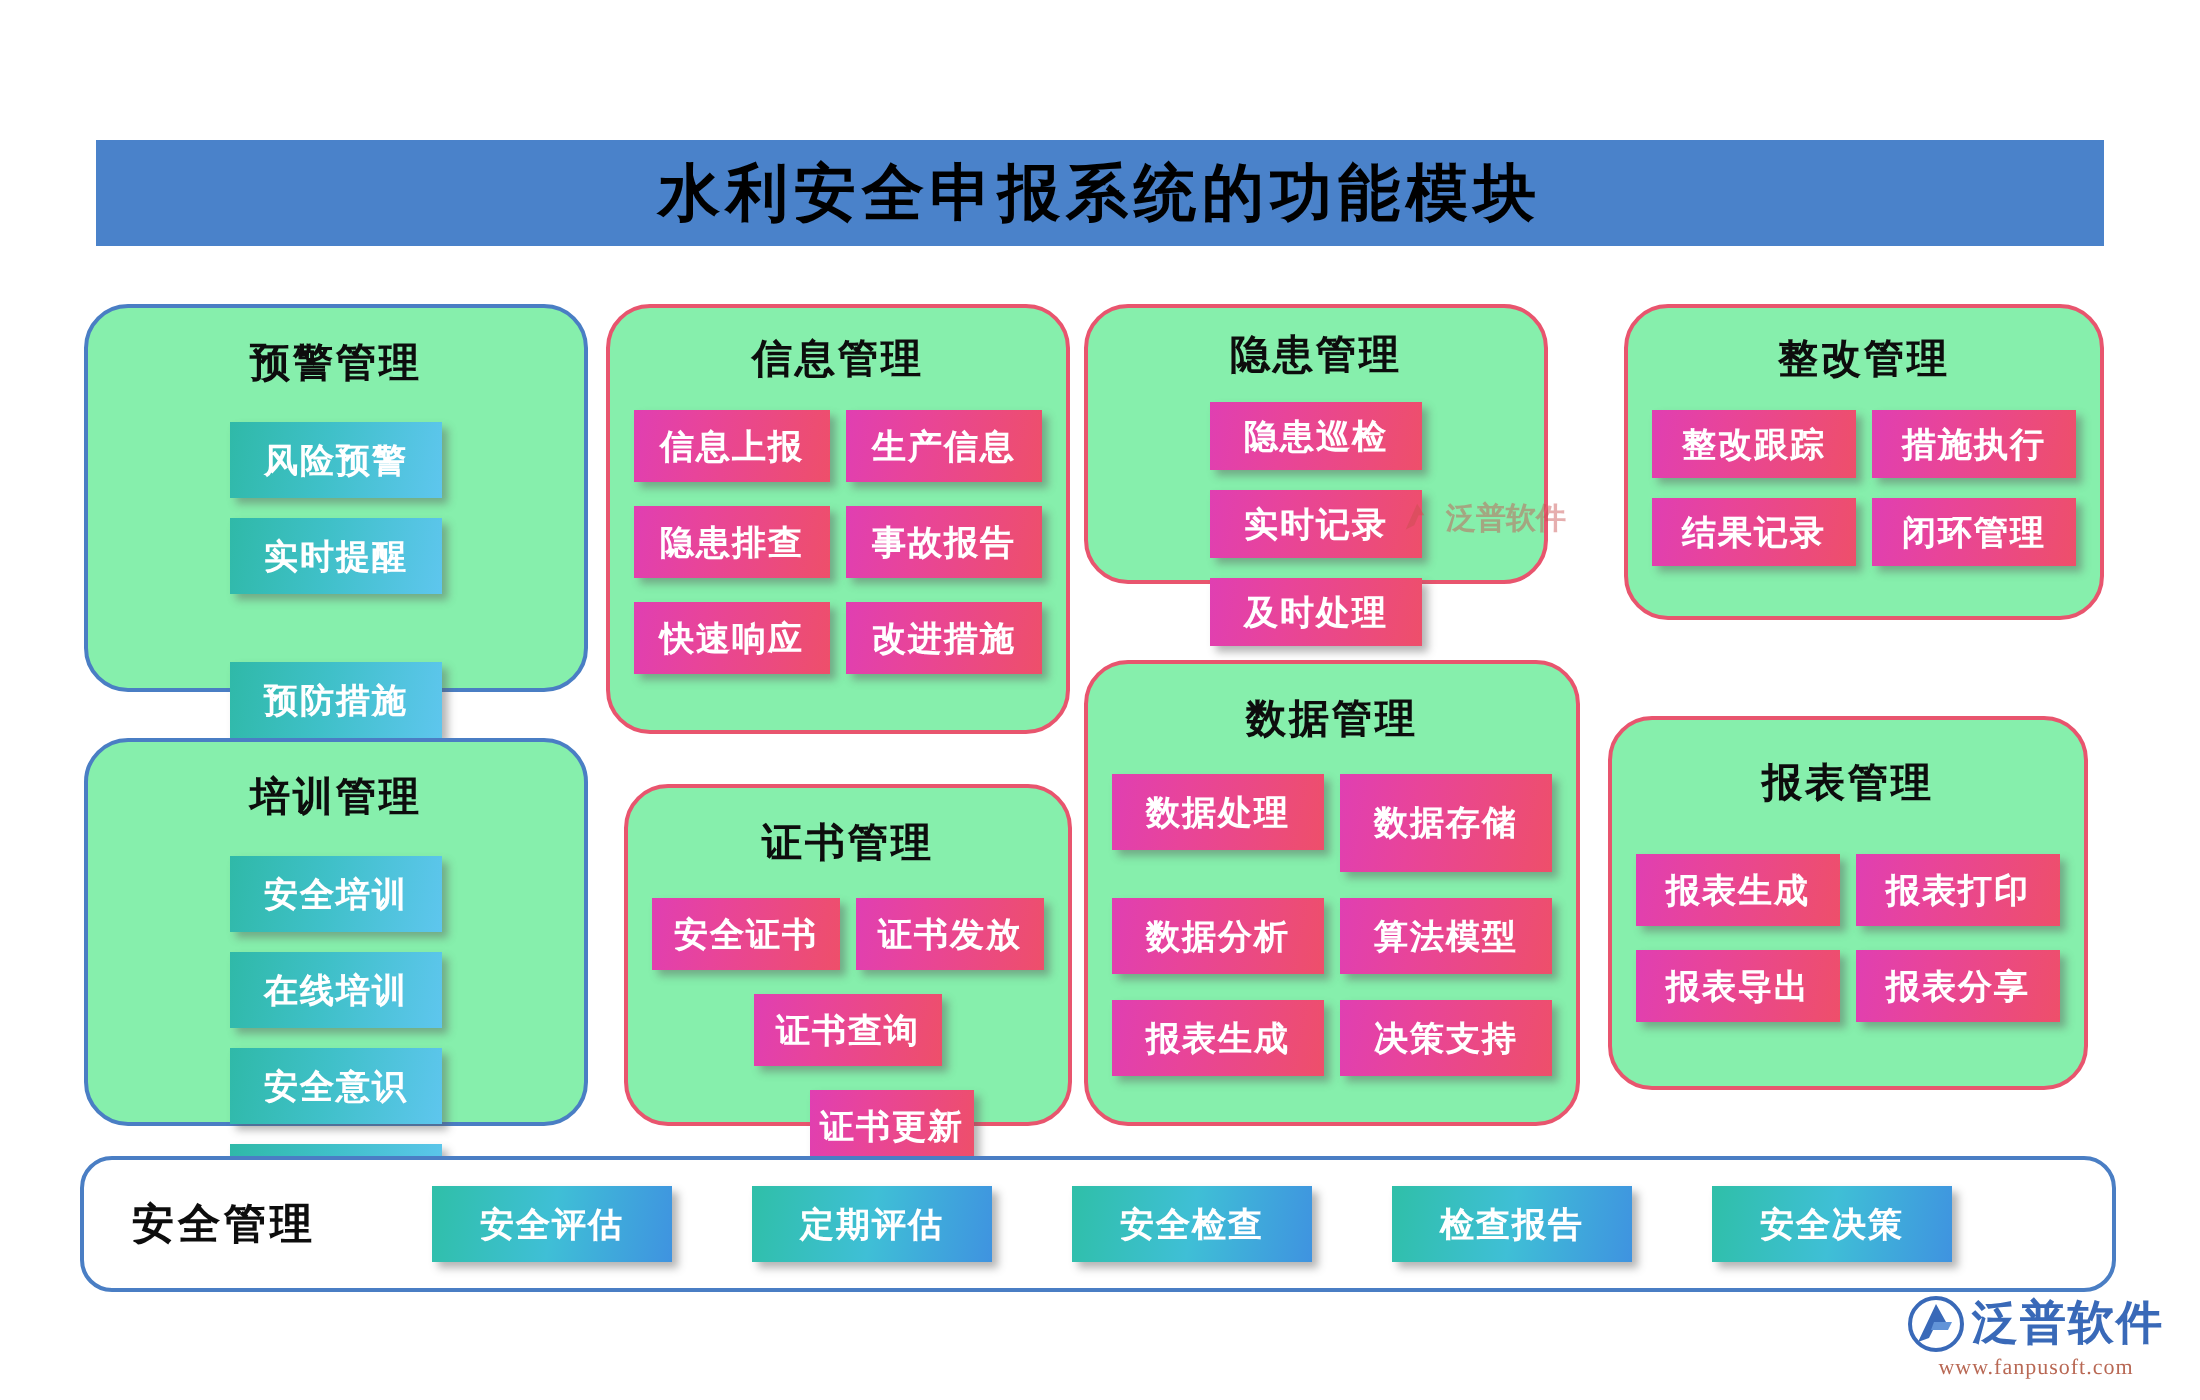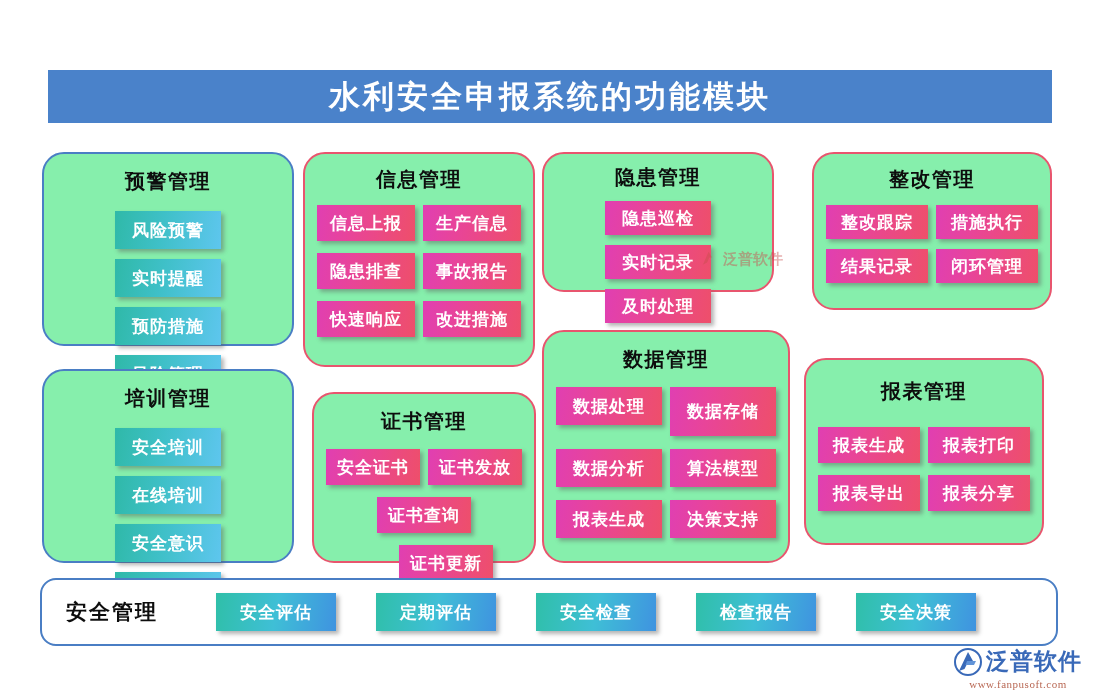--- a/index.html
+++ b/index.html
@@ -15,21 +15,21 @@
   .banner {
     position: absolute;
     left: 48px; top: 70px;
     width: 1004px; height: 53px;
     background: #4a82ca;
     display: flex; align-items: center; justify-content: center;
   }
   .banner-text {
     font-size: 31px;
     font-weight: 700;
-    color: #ffffff;
+    color: #000000;
     letter-spacing: 3px;
     font-family: Liberation Sans, sans-serif;
   }
 
   
   .module {
     position: absolute;
     background: #86efac;
     border-radius: 22px;
     border: 2px solid #4a7ec4;
@@ -133,21 +133,21 @@
 
   <div class="banner">
     <div class="banner-text">水利安全申报系统的功能模块</div>
   </div>
 
   <div class="module" id="m0" style="left:42px; top:152px; width:252px; height:194px;">
     <div class="module-title" style="margin-top:14px;">预警管理</div>
     <div class="chip-grid" style="margin-top:16px; gap:10px 10px; padding:0 14px;">
       <div class="chip teal" style="width:106px;height:38px;">风险预警</div>
       <div class="chip teal" style="width:106px;height:38px;">实时提醒</div>
-      <div class="chip teal" style="width:106px;height:38px;">预防措施</div>
+      <div class="chip teal" style="width:106px;height:38px;margin-top:24px;">预防措施</div>
       <div class="chip teal" style="width:106px;height:38px;">风险管理</div>
     </div>
   </div>
 
   <div class="module pink" id="m1" style="left:303px; top:152px; width:232px; height:215px;">
     <div class="module-title" style="margin-top:12px;">信息管理</div>
     <div class="chip-grid" style="margin-top:12px; gap:12px 8px; padding:0 10px;">
       <div class="chip pinkg" style="width:98px;height:36px;">信息上报</div>
       <div class="chip pinkg" style="width:98px;height:36px;">生产信息</div>
       <div class="chip pinkg" style="width:98px;height:36px;">隐患排查</div>
@@ -193,21 +193,21 @@
       <div class="chip teal" style="width:106px;height:38px;">操作技能</div>
     </div>
   </div>
 
   <div class="module pink" id="m5" style="left:312px; top:392px; width:224px; height:171px;">
     <div class="module-title" style="margin-top:14px;">证书管理</div>
     <div class="chip-grid" style="margin-top:14px; gap:12px 8px; padding:0 10px;">
       <div class="chip pinkg" style="width:94px;height:36px;">安全证书</div>
       <div class="chip pinkg" style="width:94px;height:36px;">证书发放</div>
       <div class="chip pinkg" style="width:94px;height:36px;">证书查询</div>
-      <div class="chip pinkg" style="width:94px;height:36px;margin-left:44px;">证书更新</div>
+      <div class="chip pinkg" style="width:82px;height:36px;margin-left:44px;">证书更新</div>
     </div>
   </div>
 
   <div class="module pink" id="m6" style="left:542px; top:330px; width:248px; height:233px;">
     <div class="module-title" style="margin-top:14px;">数据管理</div>
     <div class="chip-grid" style="margin-top:14px; gap:13px 8px; padding:0 10px;">
       <div class="chip pinkg" style="width:106px;height:38px;">数据处理</div>
       <div class="chip pinkg" style="width:106px;height:49px;">数据存储</div>
       <div class="chip pinkg" style="width:106px;height:38px;">数据分析</div>
       <div class="chip pinkg" style="width:106px;height:38px;">算法模型</div>

